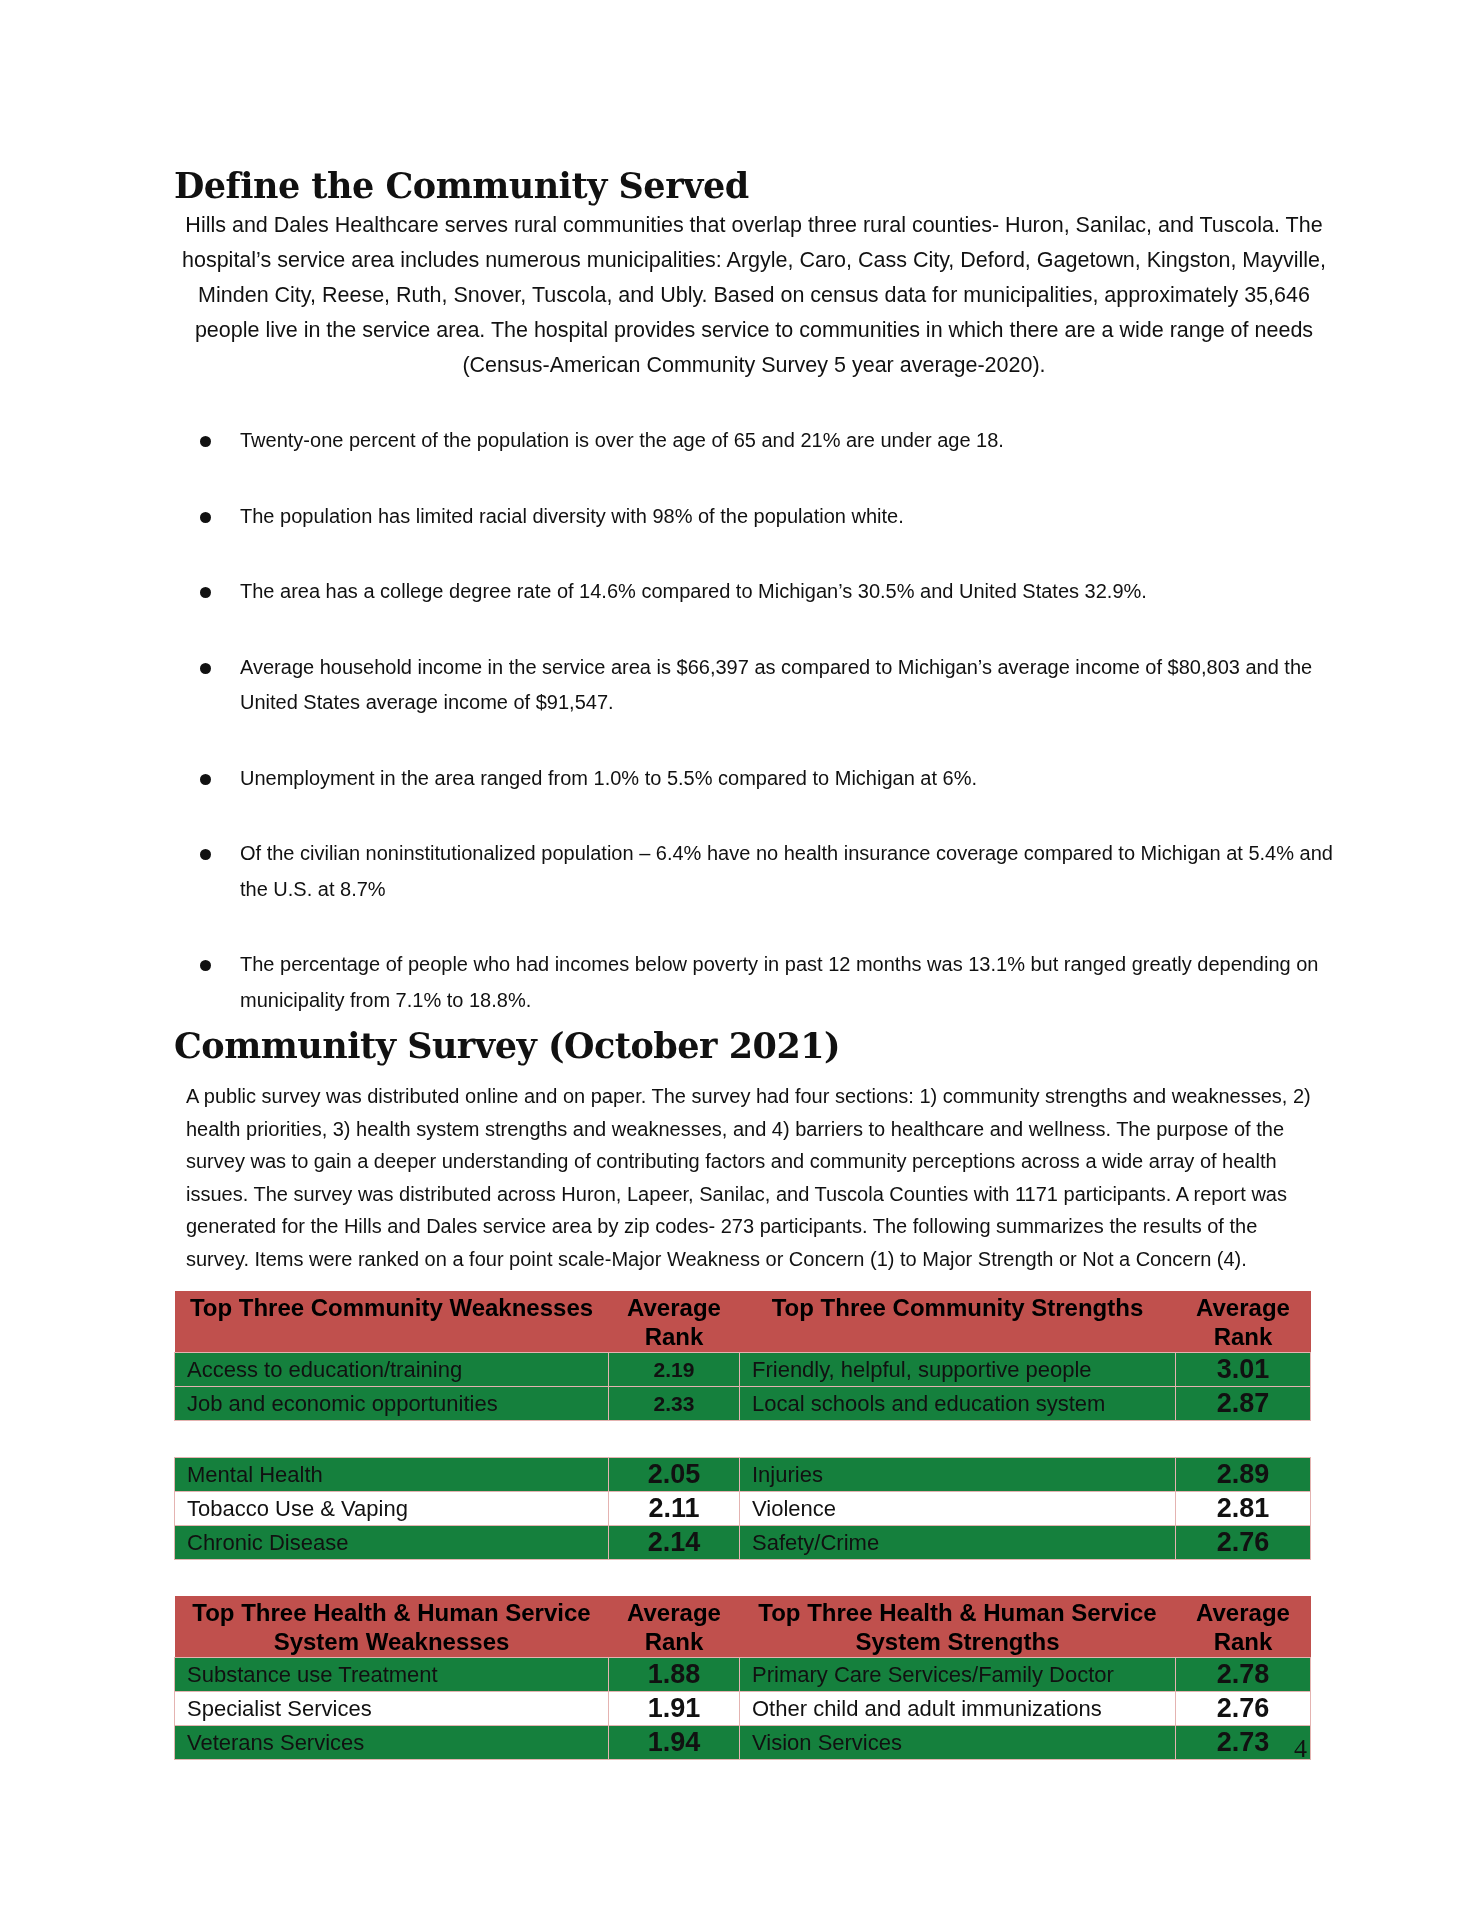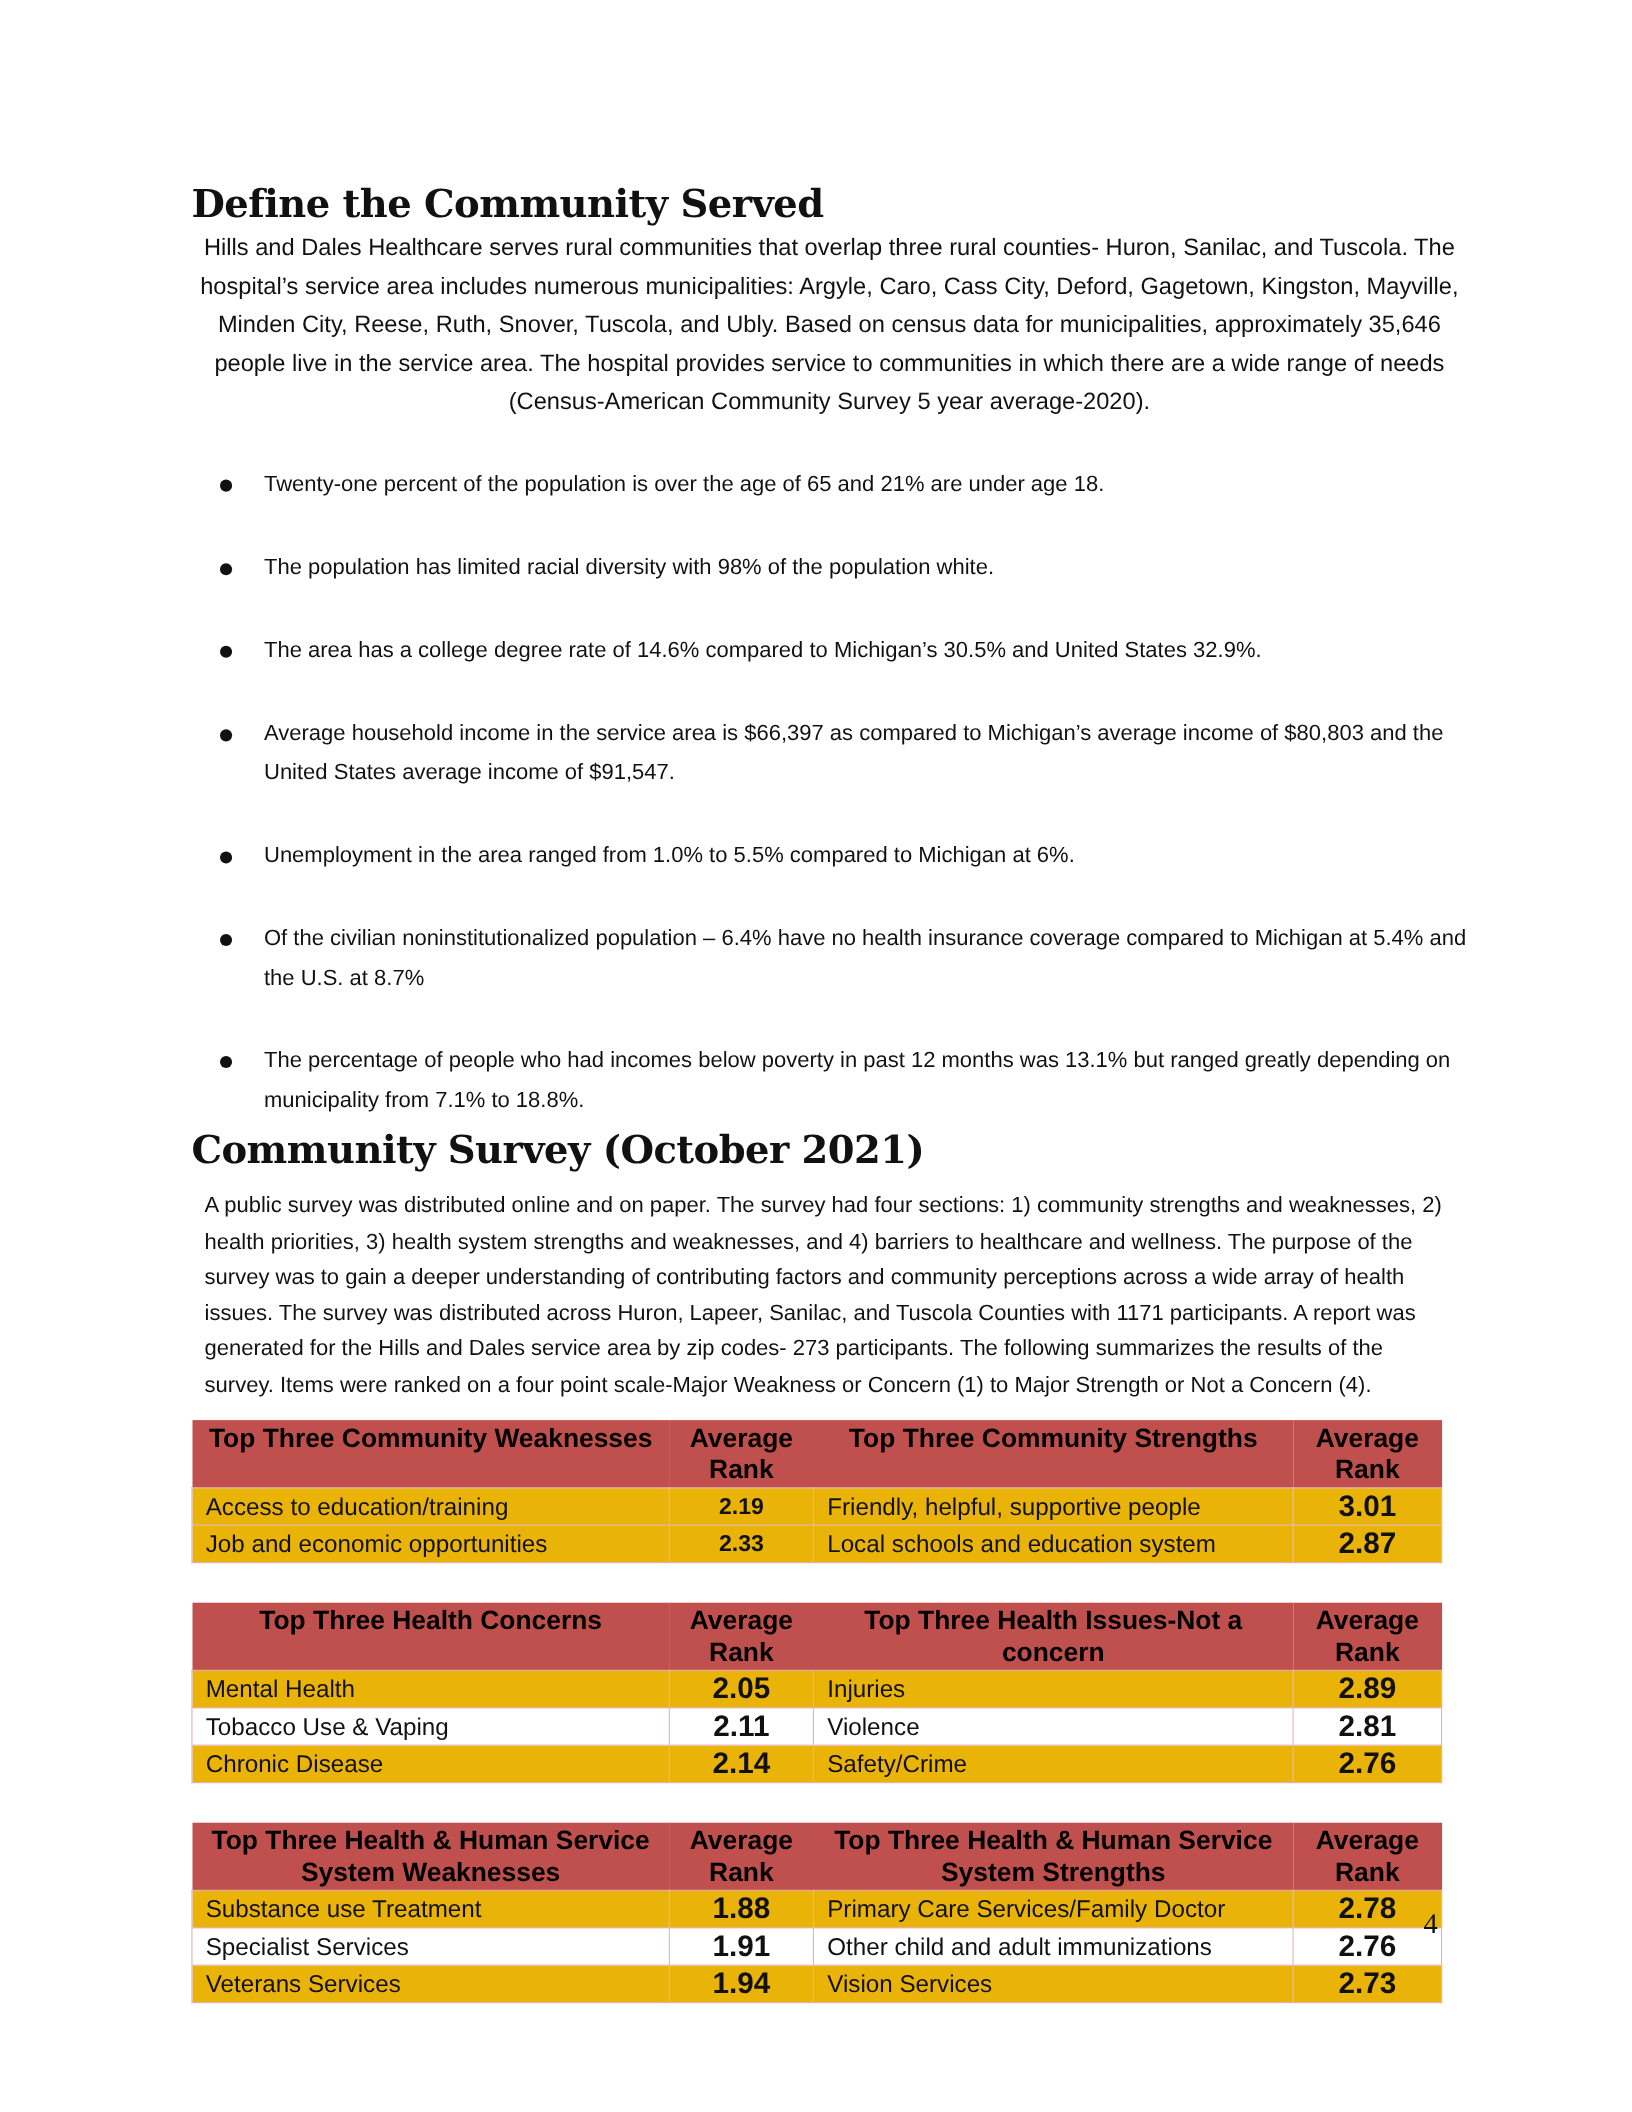--- a/index.html
+++ b/index.html
@@ -8,21 +8,21 @@
     h1 { font-family: "DejaVu Serif", "Liberation Serif", serif; font-weight: bold; font-size: 35px; margin: 0; line-height: 44px; letter-spacing: -0.5px; }
     .body-text { font-family: "Liberation Sans", sans-serif; font-size: 21.5px; line-height: 35px; margin: 0; text-align: center; }
     ul.bullets { list-style: none; margin: 0; padding: 0; }
     ul.bullets li { position: relative; padding-left: 66px; font-family: Liberation Sans, sans-serif; font-size: 20px; line-height: 35.5px; margin-top: 40px; }
     ul.bullets li .dot { position: absolute; left: 26px; top: 13px; width: 11px; height: 11px; border-radius: 50%; background: #111; }
     .survey-p { font-family: "Liberation Sans", sans-serif; font-size: 20px; line-height: 32.5px; margin: 12px; }
     .tables { margin-top: 16px; }
     table.rank { border-collapse: collapse; width: 1136px; margin-bottom: 36px; font-family: "Liberation Sans", sans-serif; table-layout: fixed; }
     table.rank th { background: #c0504d; color: #000000; font-weight: bold; font-size: 24px; line-height: 29px; padding: 2px 6px 1px; text-align: center; vertical-align: top; }
     table.rank td { font-size: 22px; height: 33px; padding: 0 12px; border: 1.5px solid #e4b3b1; vertical-align: middle; }
-    table.rank tr.odd td { background: #eab308; }
+    table.rank tr.odd td { background: #15803d; }
     table.rank tr.even td { background: #ffffff; }
     table.rank td.val { text-align: center; font-weight: bold; font-size: 27px; padding: 0; }
     table.rank td.val.small { font-size: 21px; }
     col.c1 { width: 434px; } col.c2 { width: 131px; } col.c3 { width: 436px; } col.c4 { width: 135px; }
     .page-num { position: absolute; left: 1294px; top: 1734px; font-family: "Liberation Serif", serif; font-size: 26px; }
   </style>
 </head>
 <body>
 
 <div class="page">
@@ -74,26 +74,20 @@
       </table>
 
     <table class="rank">
       <colgroup>
           <col class="c1">
           <col class="c2">
           <col class="c3">
           <col class="c4">
         </colgroup>
       <tbody>
-          <tr>
-        <th>Top Three Health Concerns</th>
-        <th>Average Rank</th>
-        <th>Top Three Health Issues-Not a concern</th>
-        <th>Average Rank</th>
-      </tr>
       <tr class="odd">
         <td>Mental Health</td>
         <td class="val">2.05</td>
         <td>Injuries</td>
         <td class="val">2.89</td>
       </tr>
       <tr class="even">
         <td>Tobacco Use &amp; Vaping</td>
         <td class="val">2.11</td>
         <td>Violence</td>

